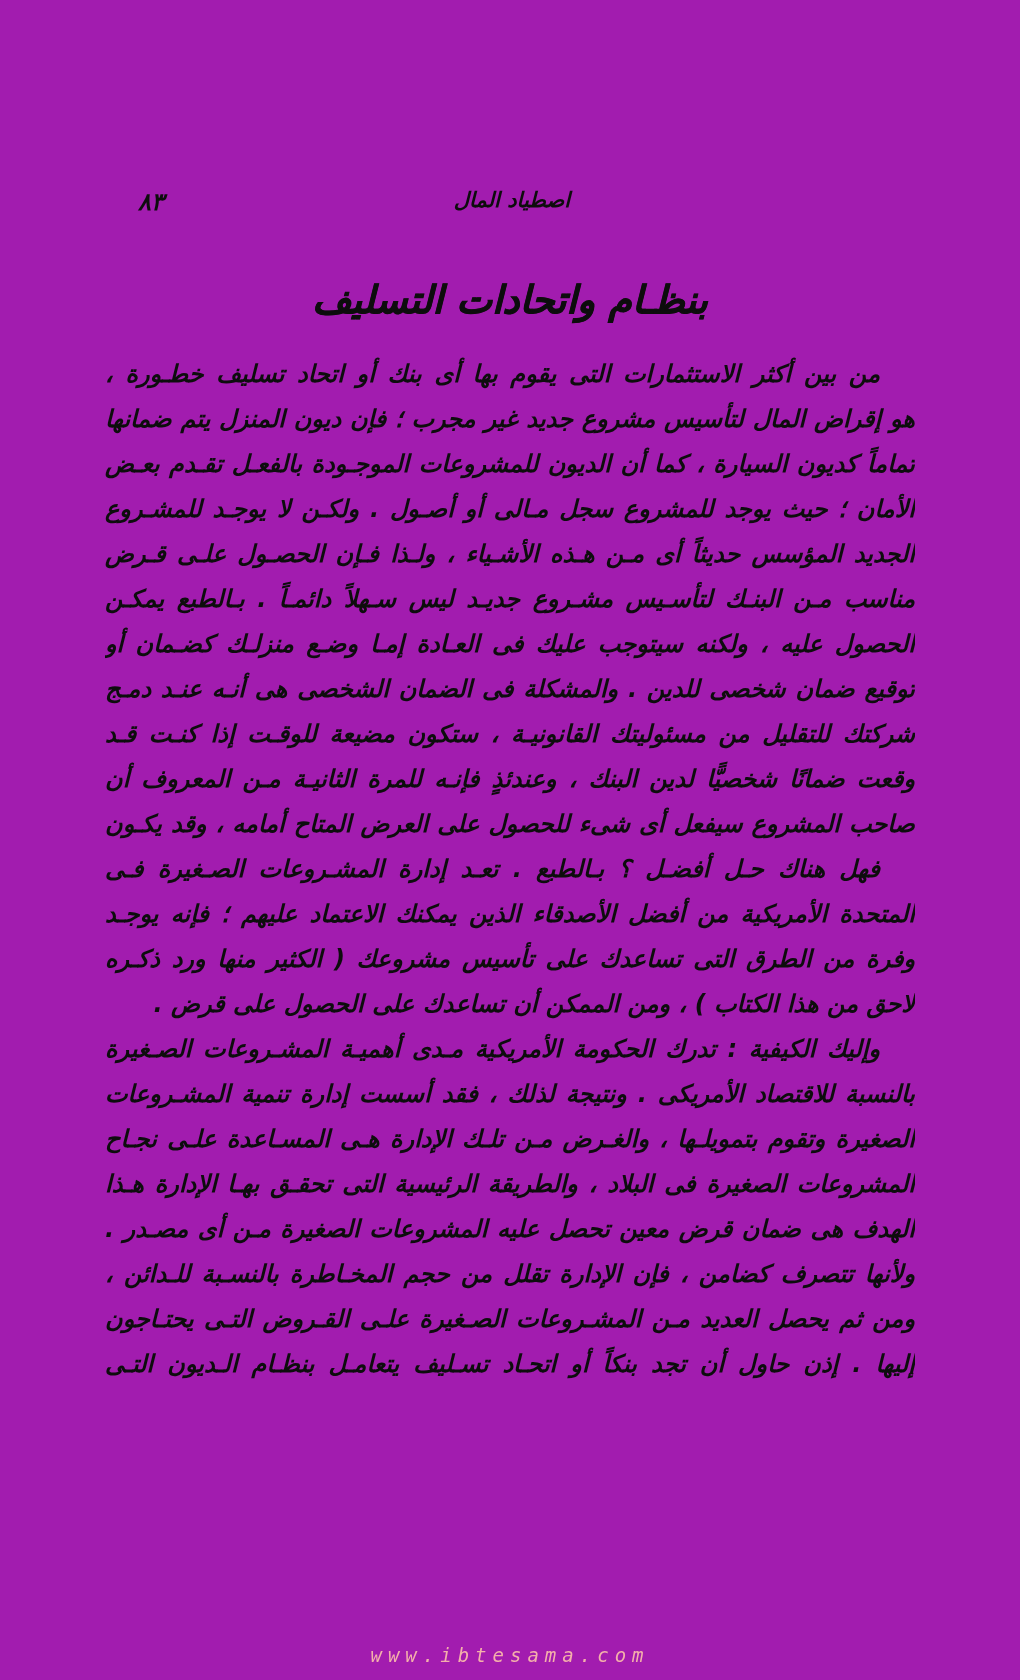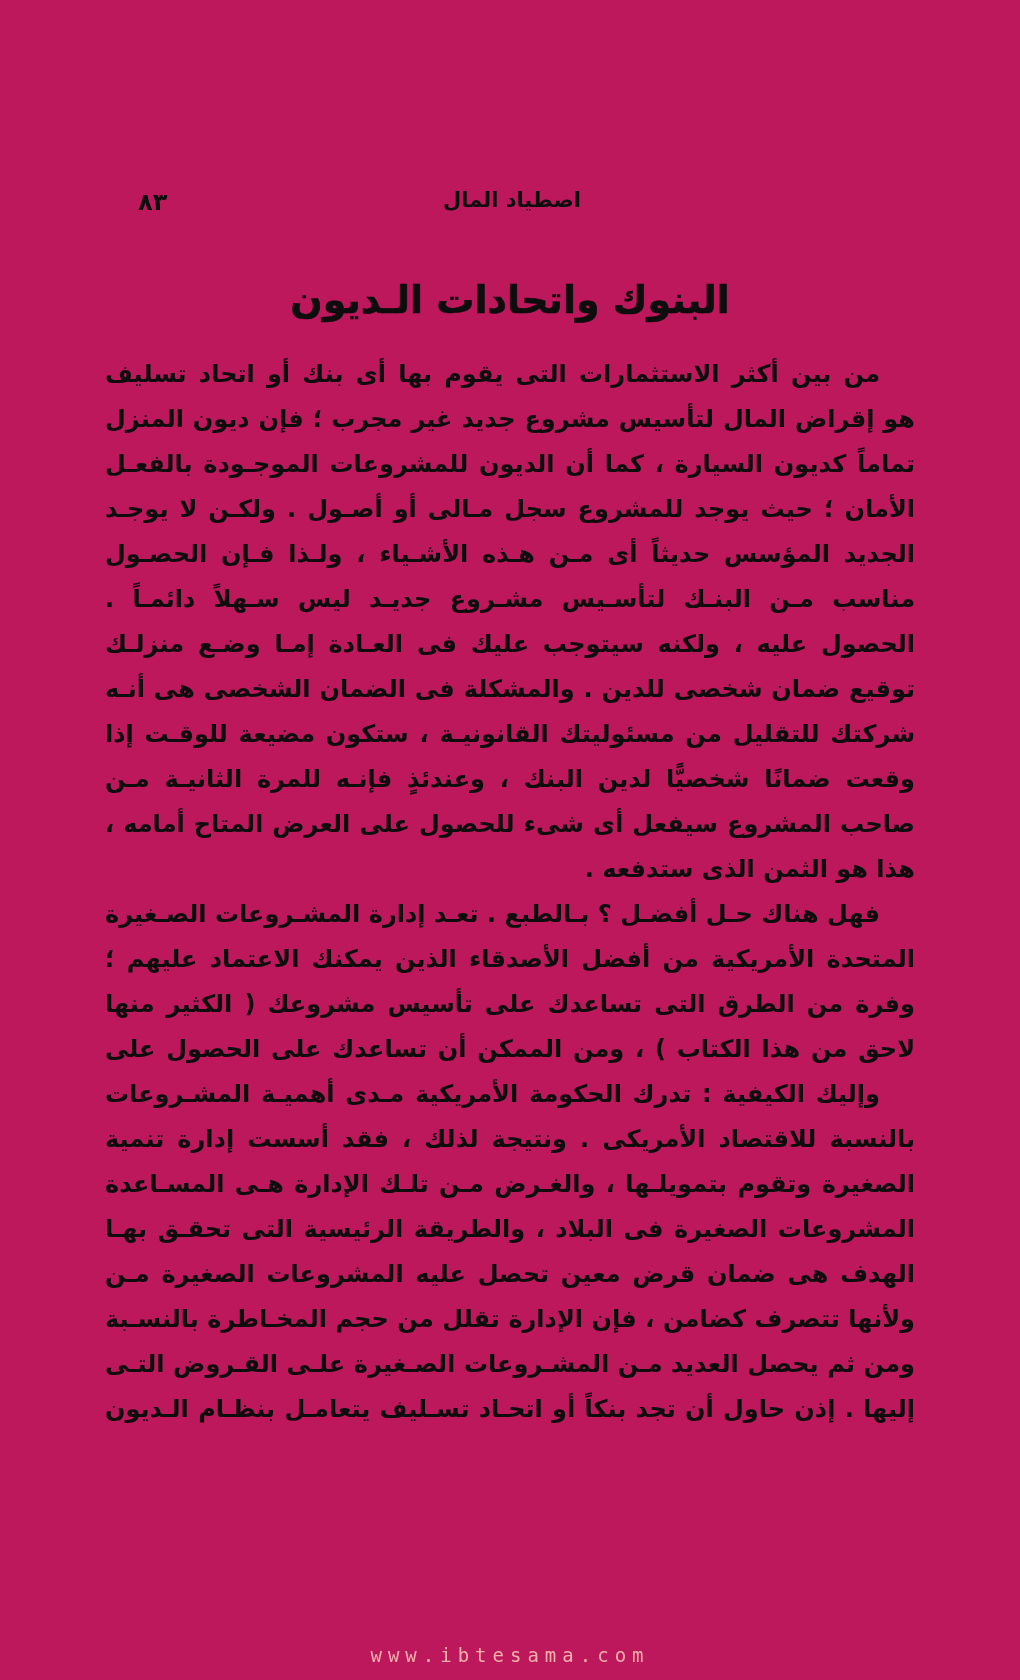--- a/index.html
+++ b/index.html
@@ -69,41 +69,40 @@
     text-align: center;
     font-family: "DejaVu Sans Mono", monospace;
     font-size: 19px;
     letter-spacing: 6px;
     direction: ltr;
   }
 </style>
 </head>
 <body>
 
-<div class="page" style="background: #be185d; color: rgb(13, 13, 13);">
+<div class="page" style="background: #a21caf; color: rgb(13, 13, 13); font-style: italic;">
 
   <div class="page-number">٨٣</div>
 
   <div class="running-header">اصطياد المال</div>
 
-  <h1 class="section-title">البنوك واتحادات الـديون</h1>
+  <h1 class="section-title">بنظـام واتحادات التسليف</h1>
 
   <div class="body-text">
       <div class="line first">من بين أكثر الاستثمارات التى يقوم بها أى بنك أو اتحاد تسليف خطـورة ،</div>
       <div class="line">هو إقراض المال لتأسيس مشروع جديد غير مجرب ؛ فإن ديون المنزل يتم ضمانها</div>
       <div class="line">تماماً كديون السيارة ، كما أن الديون للمشروعات الموجـودة بالفعـل تقـدم بعـض</div>
       <div class="line">الأمان ؛ حيث يوجد للمشروع سجل مـالى أو أصـول . ولكـن لا يوجـد للمشـروع</div>
       <div class="line">الجديد المؤسس حديثاً أى مـن هـذه الأشـياء ، ولـذا فـإن الحصـول علـى قـرض</div>
       <div class="line">مناسب مـن البنـك لتأسـيس مشـروع جديـد ليس سـهلاً دائمـاً . بـالطبع يمكـن</div>
       <div class="line">الحصول عليه ، ولكنه سيتوجب عليك فى العـادة إمـا وضـع منزلـك كضـمان أو</div>
       <div class="line">توقيع ضمان شخصى للدين . والمشكلة فى الضمان الشخصى هى أنـه عنـد دمـج</div>
       <div class="line">شركتك للتقليل من مسئوليتك القانونيـة ، ستكون مضيعة للوقـت إذا كنـت قـد</div>
       <div class="line">وقعت ضمانًا شخصيًّا لدين البنك ، وعندئذٍ فإنـه للمرة الثانيـة مـن المعروف أن</div>
       <div class="line">صاحب المشروع سيفعل أى شىء للحصول على العرض المتاح أمامه ، وقد يكـون</div>
-      <div class="line last">هذا هو الثمن الذى ستدفعه .</div>
       <div class="line first">فهل هناك حـل أفضـل ؟ بـالطبع . تعـد إدارة المشـروعات الصـغيرة فـى الولايـات</div>
       <div class="line">المتحدة الأمريكية من أفضل الأصدقاء الذين يمكنك الاعتماد عليهم ؛ فإنه يوجـد لـديها</div>
       <div class="line">وفرة من الطرق التى تساعدك على تأسيس مشروعك ( الكثير منها ورد ذكـره فـى جـزء</div>
       <div class="line last">لاحق من هذا الكتاب ) ، ومن الممكن أن تساعدك على الحصول على قرض .</div>
       <div class="line first">وإليك الكيفية : تدرك الحكومة الأمريكية مـدى أهميـة المشـروعات الصـغيرة</div>
       <div class="line">بالنسبة للاقتصاد الأمريكى . ونتيجة لذلك ، فقد أسست إدارة تنمية المشـروعات</div>
       <div class="line">الصغيرة وتقوم بتمويلـها ، والغـرض مـن تلـك الإدارة هـى المسـاعدة علـى نجـاح</div>
       <div class="line">المشروعات الصغيرة فى البلاد ، والطريقة الرئيسية التى تحقـق بهـا الإدارة هـذا</div>
       <div class="line">الهدف هى ضمان قرض معين تحصل عليه المشروعات الصغيرة مـن أى مصـدر .</div>
       <div class="line">ولأنها تتصرف كضامن ، فإن الإدارة تقلل من حجم المخـاطرة بالنسـبة للـدائن ،</div>

